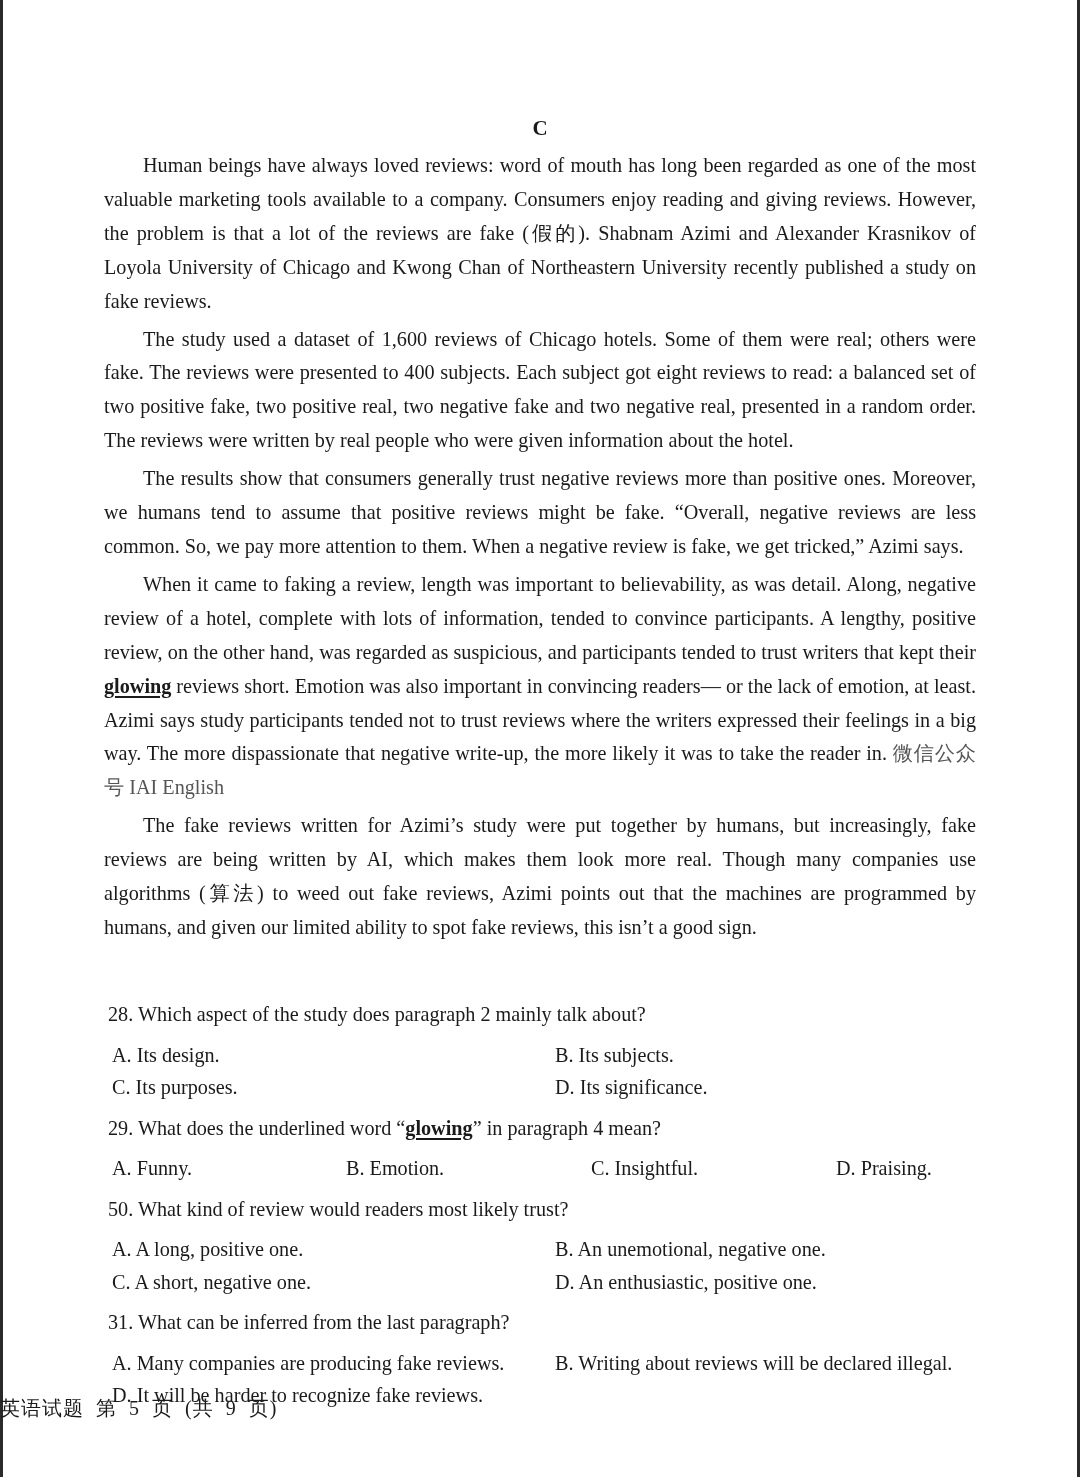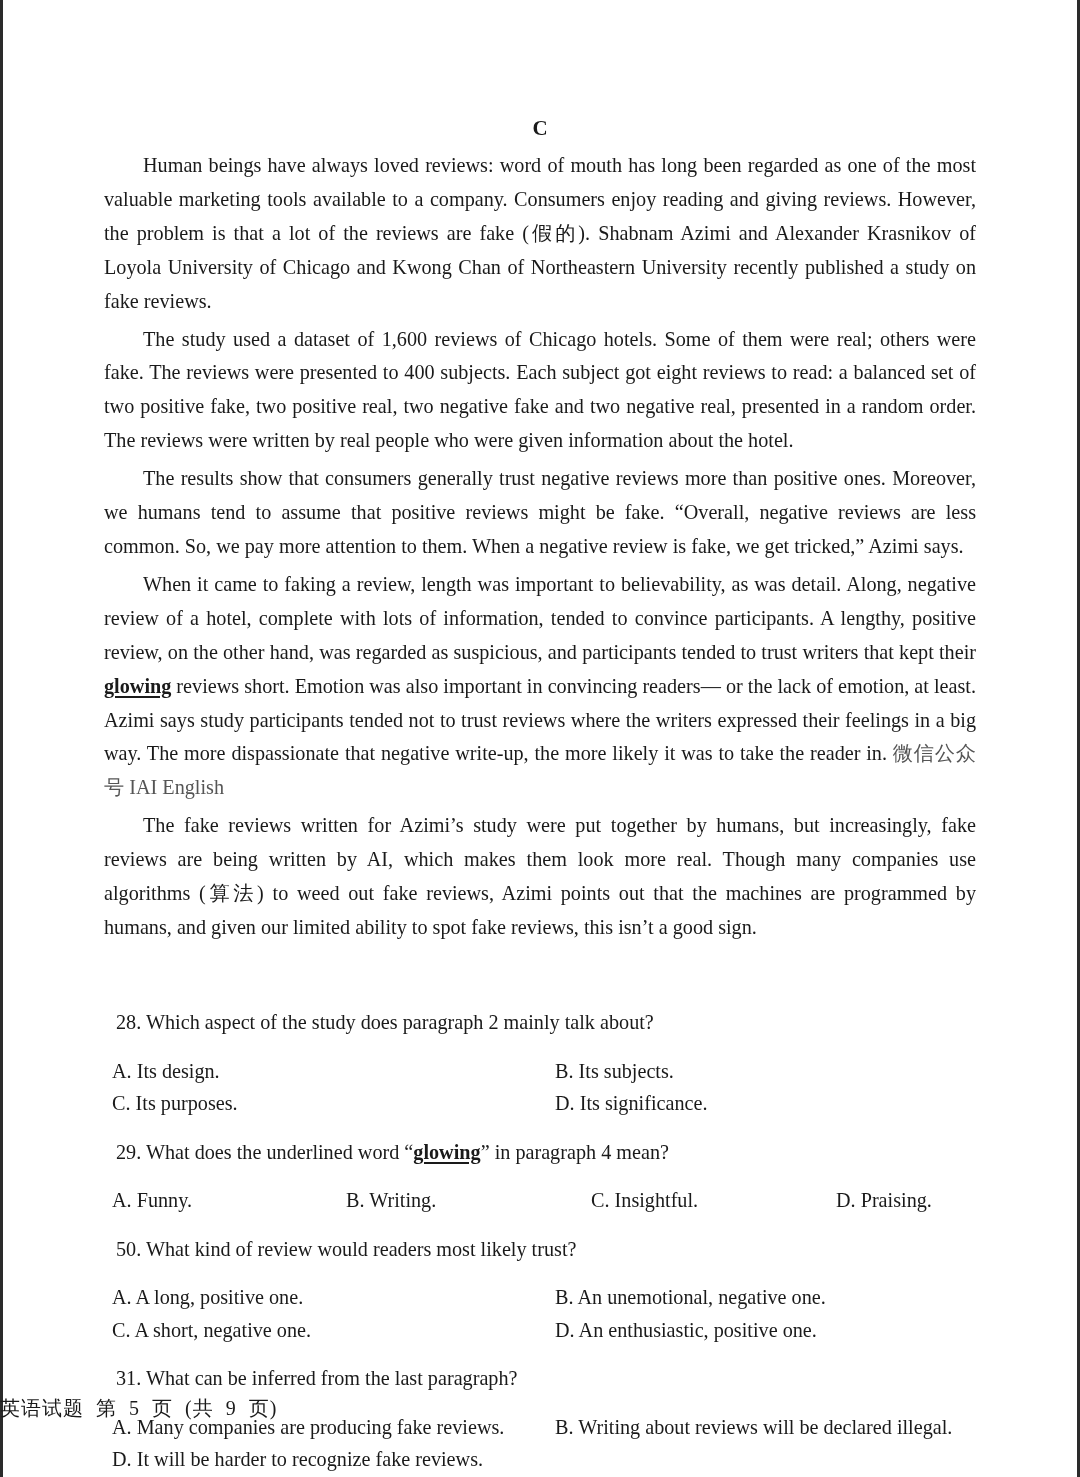--- a/index.html
+++ b/index.html
@@ -64,21 +64,21 @@
     }
     .questions {
       position: absolute;
       top: 990px;
       left: 0;
       width: 880px;
       font-size: 20.2px;
       line-height: 32.5px;
     }
     .q-stem {
-      margin: 16px;
+      margin: 8px;
     }
     .opts-2 {
       display: grid;
       grid-template-columns: 443px 437px;
       padding-left: 12px;
     }
     .opts-4 {
       display: grid;
       grid-template-columns: 216px 227px 227px 210px;
       padding-left: 12px;
@@ -123,21 +123,21 @@
         <span>B. Its subjects.</span>
         <span>C. Its purposes.</span>
         <span>D. Its significance.</span>
       </div>
     </div>
 
     <div>
       <p class="q-stem"><span>29. What does the underlined word “</span><span class="ul-word">glowing</span><span>” in paragraph 4 mean?</span></p>
       <div class="opts-4">
         <span>A. Funny.</span>
-        <span>B. Writing.</span>
+        <span>B. Emotion.</span>
         <span>C. Insightful.</span>
         <span>D. Praising.</span>
       </div>
     </div>
 
     <div>
       <p class="q-stem">50. What kind of review would readers most likely trust?</p>
       <div class="opts-2">
         <span>A. A long, positive one.</span>
         <span>B. An unemotional, negative one.</span>

